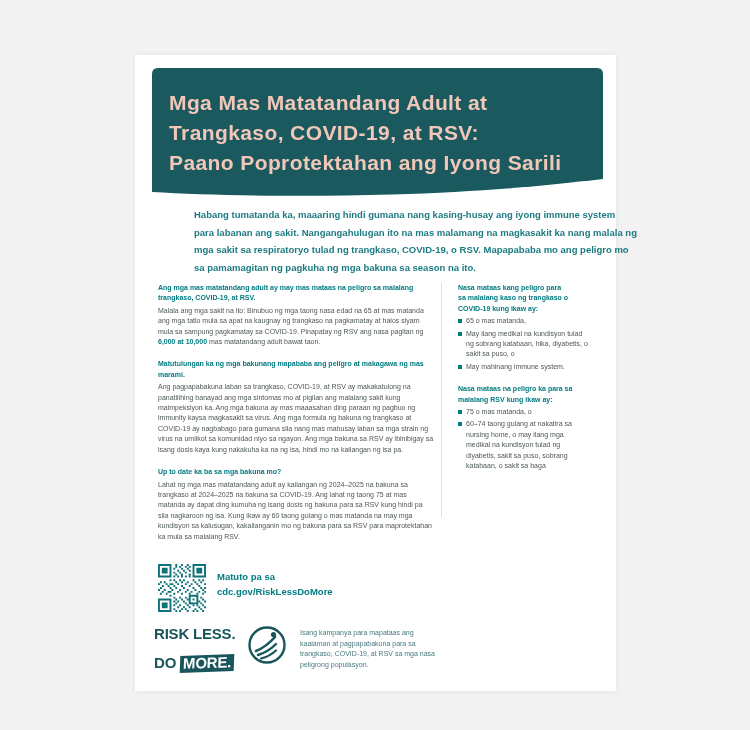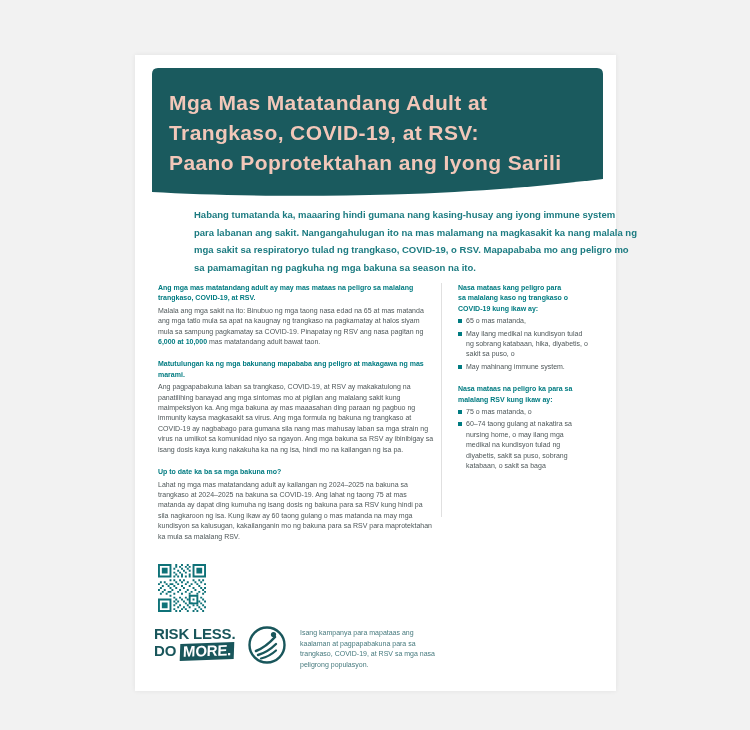--- a/index.html
+++ b/index.html
@@ -35,21 +35,21 @@
   .bullet-text{font-size:7px;line-height:10.4px;color:#4e5759;white-space:pre-line;}
 
   
   .learn{position:absolute;left:23px;top:509px;display:flex;align-items:flex-start;}
   .qr{width:48px;height:48px;margin-right:11px;}
   .learn-text{font-size:9.5px;line-height:15px;font-weight:bold;color:#007b81;margin-top:5px;}
 
   
   .brand{position:absolute;left:19px;top:571px;color:#19565b;font-weight:800;
          font-size:15px;line-height:15.5px;letter-spacing:-0.2px;}
-  .brand .row2{display:flex;align-items:center;margin-top:1px;}
+  .brand .row2{display:flex;align-items:center;margin-top:13px;}
   .more-box{display:inline-block;background:#19565b;color:#ffffff;padding:0 3px 1px 3px;
             margin-left:4px;transform:rotate(-2deg) skewX(-4deg);}
   .hhs{position:absolute;left:112px;top:570px;}
   .campaign{position:absolute;left:165px;top:573px;width:150px;
             font-size:7px;line-height:10.5px;color:#477a7e;white-space:pre-line;}
 </style>
 </head>
 <body>
 
 <div class="canvas">
@@ -139,20 +139,24 @@
           </div>
       </div>
     </div>
 
     <div class="learn">
       <svg class="qr" viewBox="0 0 25 25">
         <rect width="25" height="25" fill="#ffffff"></rect>
         <path fill="#0f7278" fill-rule="evenodd" d="M0 0h7v7H0z M1 1h5v5H1z M2 2h3v3H2z M18 0h7v7h-7z M19 1h5v5h-5z M20 2h3v3h-3z M0 18h7v7H0z M1 19h5v5H1z M2 20h3v3H2z M16 16h5v5h-5z M17 17h3v3h-3z M18 18h1v1h-1z"></path>
         <path fill="#0f7278" d="M8 6h1v1H8z M10 6h1v1h-1z M12 6h1v1h-1z M14 6h1v1h-1z M16 6h1v1h-1z M6 8h1v1H6z M6 10h1v1H6z M6 12h1v1H6z M6 14h1v1H6z M6 16h1v1H6z M9 0h1v1H9z M12 0h1v1h-1z M15 0h1v1h-1z M9 1h1v1H9z M11 1h1v1h-1z M14 1h1v1h-1z M16 1h1v1h-1z M8 2h1v1H8z M12 2h1v1h-1z M15 2h1v1h-1z M10 3h1v1h-1z M13 3h1v1h-1z M16 3h1v1h-1z M8 4h1v1H8z M11 4h1v1h-1z M14 4h1v1h-1z M9 5h1v1H9z M12 5h1v1h-1z M16 5h1v1h-1z M8 8h1v1H8z M11 8h1v1h-1z M13 8h1v1h-1z M18 8h1v1h-1z M21 8h1v1h-1z M23 8h1v1h-1z M1 9h1v1H1z M3 9h1v1H3z M9 9h1v1H9z M12 9h1v1h-1z M15 9h1v1h-1z M19 9h1v1h-1z M22 9h1v1h-1z M0 10h1v1H0z M4 10h1v1H4z M7 10h1v1H7z M10 10h1v1h-1z M14 10h1v1h-1z M17 10h1v1h-1z M20 10h1v1h-1z M24 10h1v1h-1z M2 11h1v1H2z M5 11h1v1H5z M8 11h1v1H8z M12 11h1v1h-1z M16 11h1v1h-1z M21 11h1v1h-1z M1 12h1v1H1z M6 12h1v1H6z M9 12h1v1H9z M13 12h1v1h-1z M18 12h1v1h-1z M22 12h1v1h-1z M24 12h1v1h-1z M0 13h1v1H0z M3 13h1v1H3z M7 13h1v1H7z M11 13h1v1h-1z M15 13h1v1h-1z M19 13h1v1h-1z M23 13h1v1h-1z M2 14h1v1H2z M5 14h1v1H5z M10 14h1v1h-1z M14 14h1v1h-1z M17 14h1v1h-1z M21 14h1v1h-1z M24 14h1v1h-1z M1 15h1v1H1z M4 15h1v1H4z M8 15h1v1H8z M12 15h1v1h-1z M16 15h1v1h-1z M20 15h1v1h-1z M23 15h1v1h-1z M8 17h1v1H8z M11 17h1v1h-1z M14 17h1v1h-1z M22 17h1v1h-1z M9 18h1v1H9z M12 18h1v1h-1z M15 18h1v1h-1z M23 18h1v1h-1z M8 19h1v1H8z M10 19h1v1h-1z M13 19h1v1h-1z M21 19h1v1h-1z M24 19h1v1h-1z M9 20h1v1H9z M14 20h1v1h-1z M17 20h1v1h-1z M22 20h1v1h-1z M8 21h1v1H8z M11 21h1v1h-1z M15 21h1v1h-1z M18 21h1v1h-1z M20 21h1v1h-1z M23 21h1v1h-1z M10 22h1v1h-1z M13 22h1v1h-1z M16 22h1v1h-1z M21 22h1v1h-1z M24 22h1v1h-1z M8 23h1v1H8z M12 23h1v1h-1z M14 23h1v1h-1z M19 23h1v1h-1z M22 23h1v1h-1z M9 24h1v1H9z M11 24h1v1h-1z M15 24h1v1h-1z M18 24h1v1h-1z M20 24h1v1h-1z M23 24h1v1h-1z"></path>
       </svg>
+      <div class="learn-text">
+        <div>Matuto pa sa</div>
+        <div>cdc.gov/RiskLessDoMore</div>
+      </div>
     </div>
 
     <div class="brand">
       <div>RISK LESS.</div>
       <div class="row2">
         <span>DO</span>
         <span class="more-box">MORE.</span>
       </div>
     </div>
 

